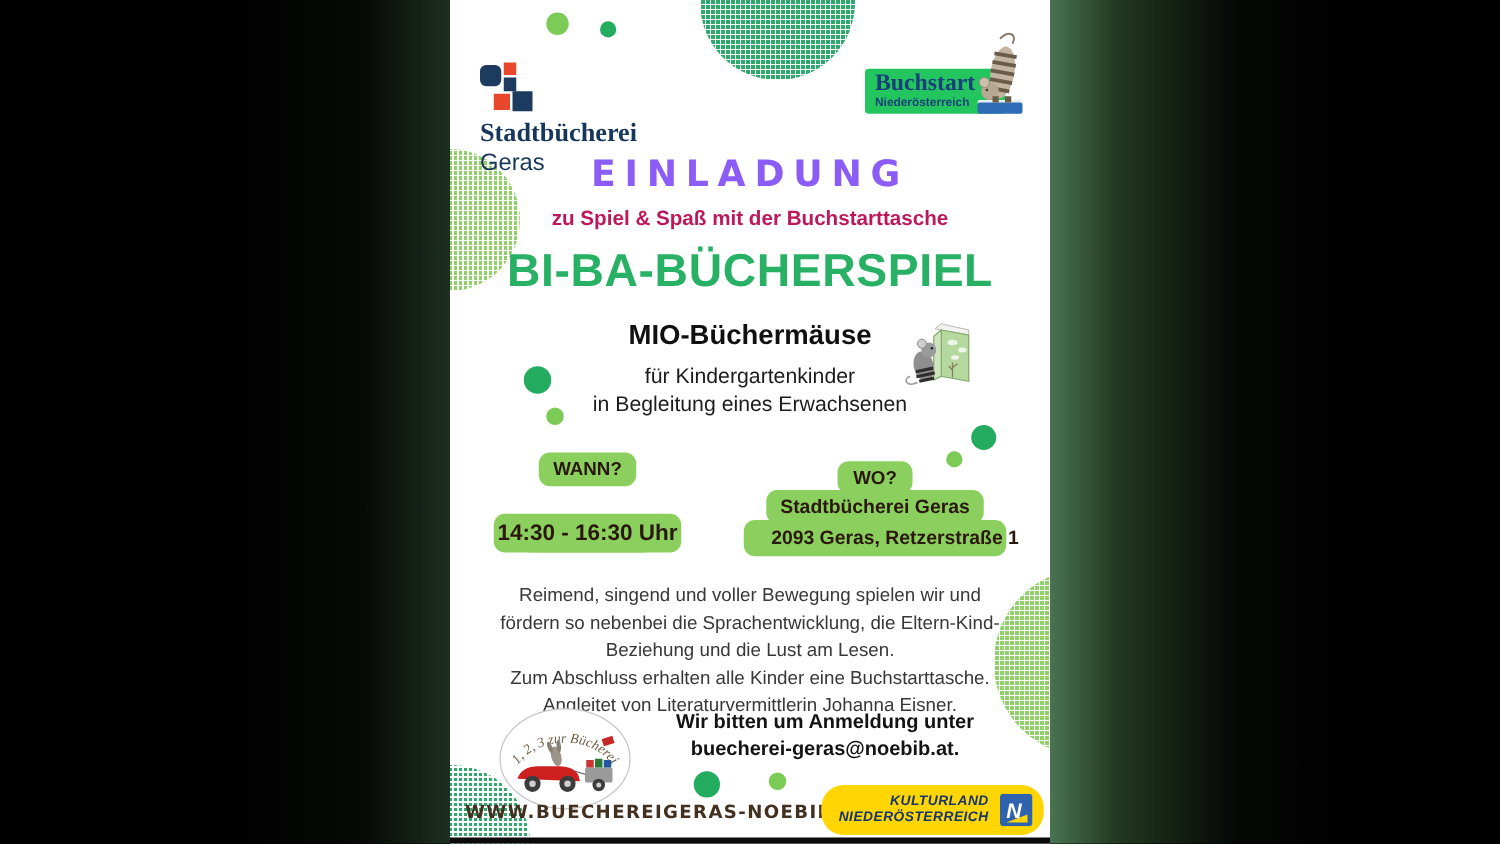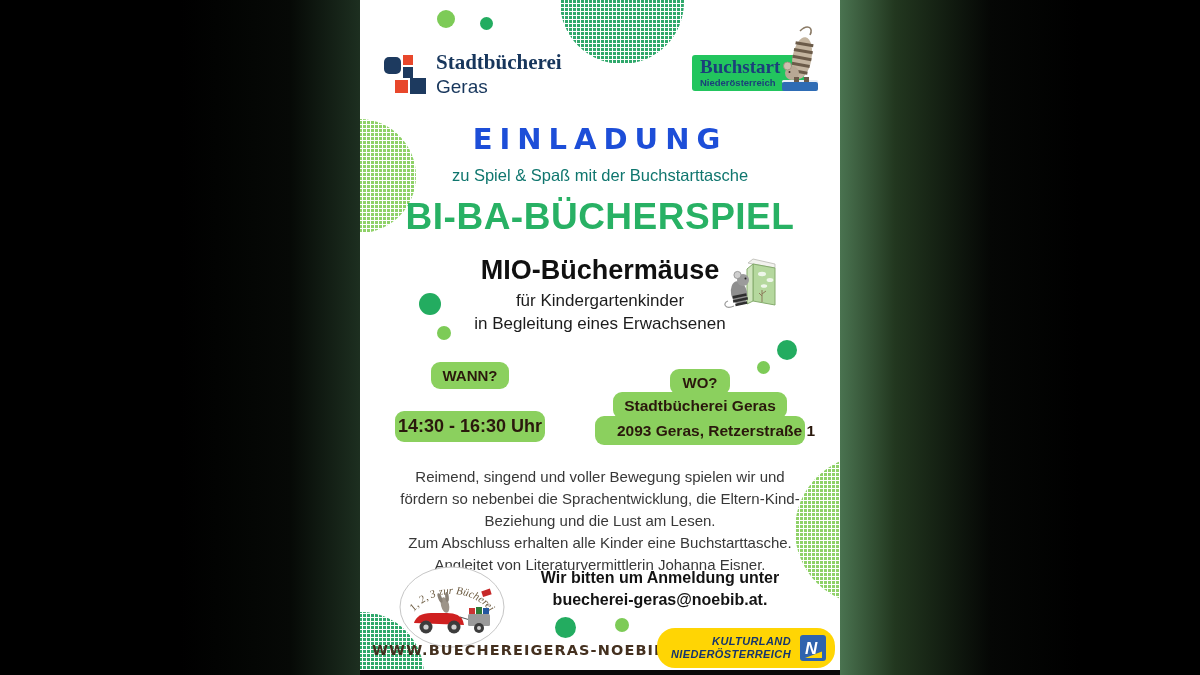--- a/index.html
+++ b/index.html
@@ -23,42 +23,42 @@
   .dotpat.em { background-color:#2fa86b; }
   .dotpat.lt { background-color:#8fd168; }
 
   .dot { position:absolute; border-radius:50%; }
   .dot.em { background:#23ac60; }
   .dot.lt { background:#7dcb57; }
 
   .centered { position:absolute; left:0; width:100%; text-align:center; }
 
   .title-einladung { top:122px; font-size:29px; font-weight:800; letter-spacing:7px;
-    color:#1d4ed8; font-family:"DejaVu Sans", sans-serif; }
-  .subtitle { top:166px; font-size:16.5px; font-weight:400; color:#0f766e; }
+    color:#8b5cf6; font-family:"DejaVu Sans", sans-serif; }
+  .subtitle { top:166px; font-size:16.5px; font-weight:700; color:#be185d; }
   .event-title { top:196px; font-size:37px; font-weight:800; color:#28b164; letter-spacing:0.5px; }
-  .event-subtitle { top:255px; font-size:27px; font-weight:800; color:#101010; }
+  .event-subtitle { top:255px; font-size:22px; font-weight:800; color:#101010; }
   .aud1 { top:291px; font-size:17px; color:#1c1c1c; }
   .aud2 { top:314px; font-size:17px; color:#1c1c1c; }
 
   .step { position:absolute; transform:translateX(-50%); background:#8bd05e;
     border-radius:9px; color:#2a180c; font-weight:700; display:flex;
     align-items:center; justify-content:center; white-space:nowrap;text-align:center; }
 
   .desc { position:absolute; top:466px; left:0; width:100%; text-align:center;
     font-size:15px; color:#383838; line-height:22px; }
 
   .reg { position:absolute; left:155px; width:290px; text-align:center;
     font-weight:700; color:#131313; font-size:16px; }
 
   .website { position:absolute; left:12px; top:642px; font-size:14.5px; font-weight:700;
     letter-spacing:1.1px; color:#44301f; font-family:"DejaVu Sans", sans-serif; }
 
   
-  .stadt-logo { position:absolute; left:24px; top:50px; display:flex; align-items:flex-end; }
+  .stadt-logo { position:absolute; left:24px; top:50px; display:flex; align-items:flex-start;flex-direction:column; }
   .stadt-mark { position:relative; width:42px; height:44px; margin-right:10px; }
   .stadt-mark span { position:absolute; display:block; }
   .sm-navy { background:#1d3a5f; } .sm-red { background:#e8472b; }
   .stadt-text .l1 { font-family:"Liberation Serif", serif; font-weight:700;
     font-size:21px; color:#17365c; line-height:25px; }
   .stadt-text .l2 { font-size:19px; color:#17365c; line-height:24px; font-weight:400; }
 
   
   .buchstart { position:absolute; left:332px; top:55px; width:112px; height:36px;
     background:#22c55e; border-radius:3px; }

